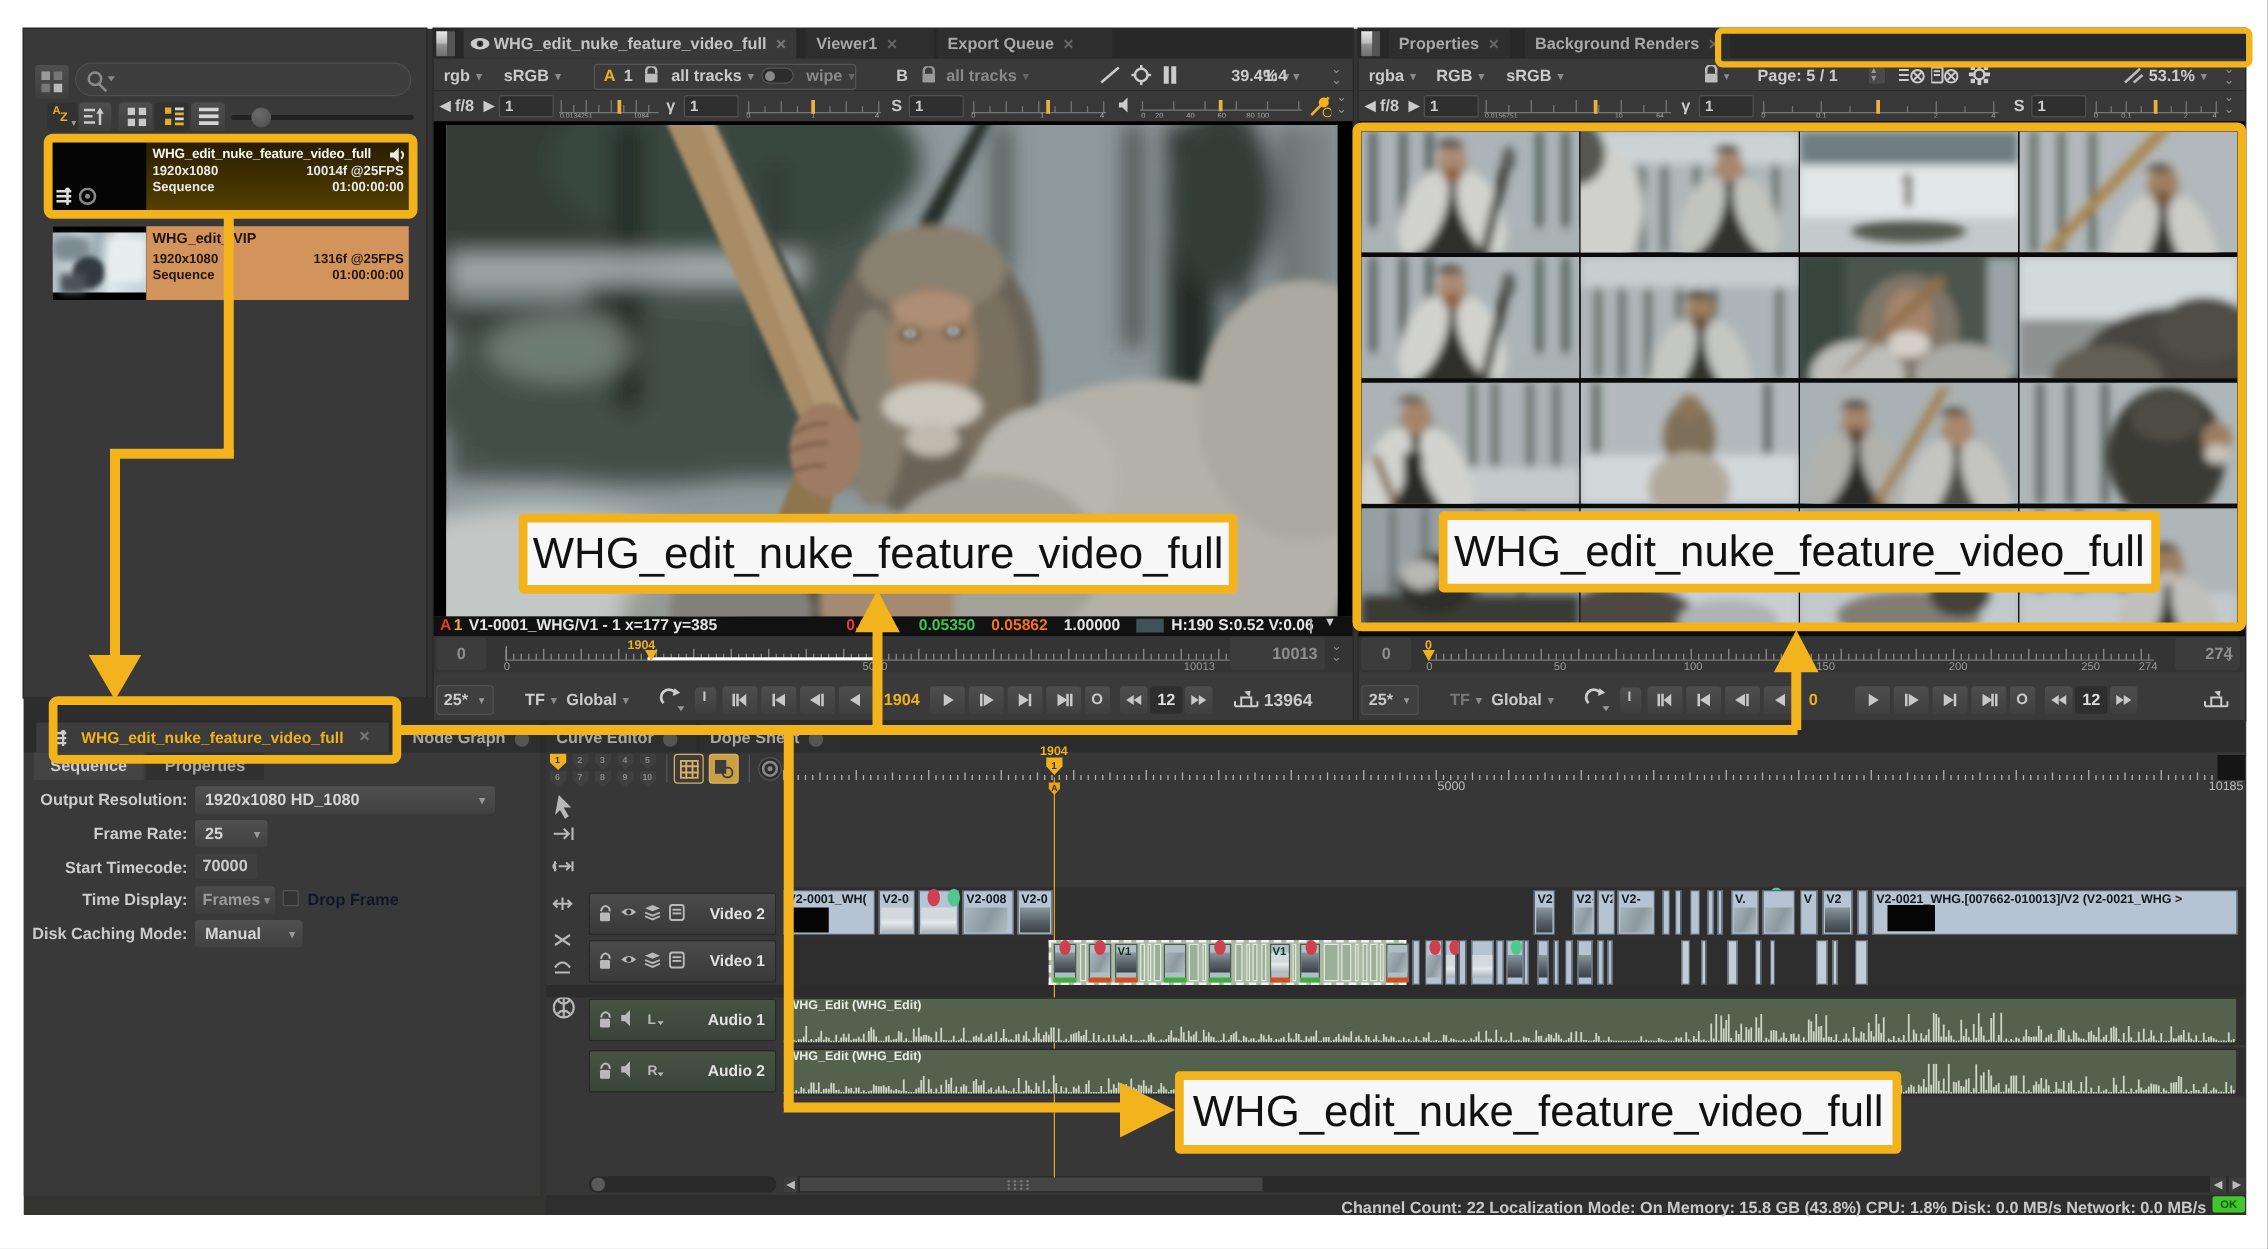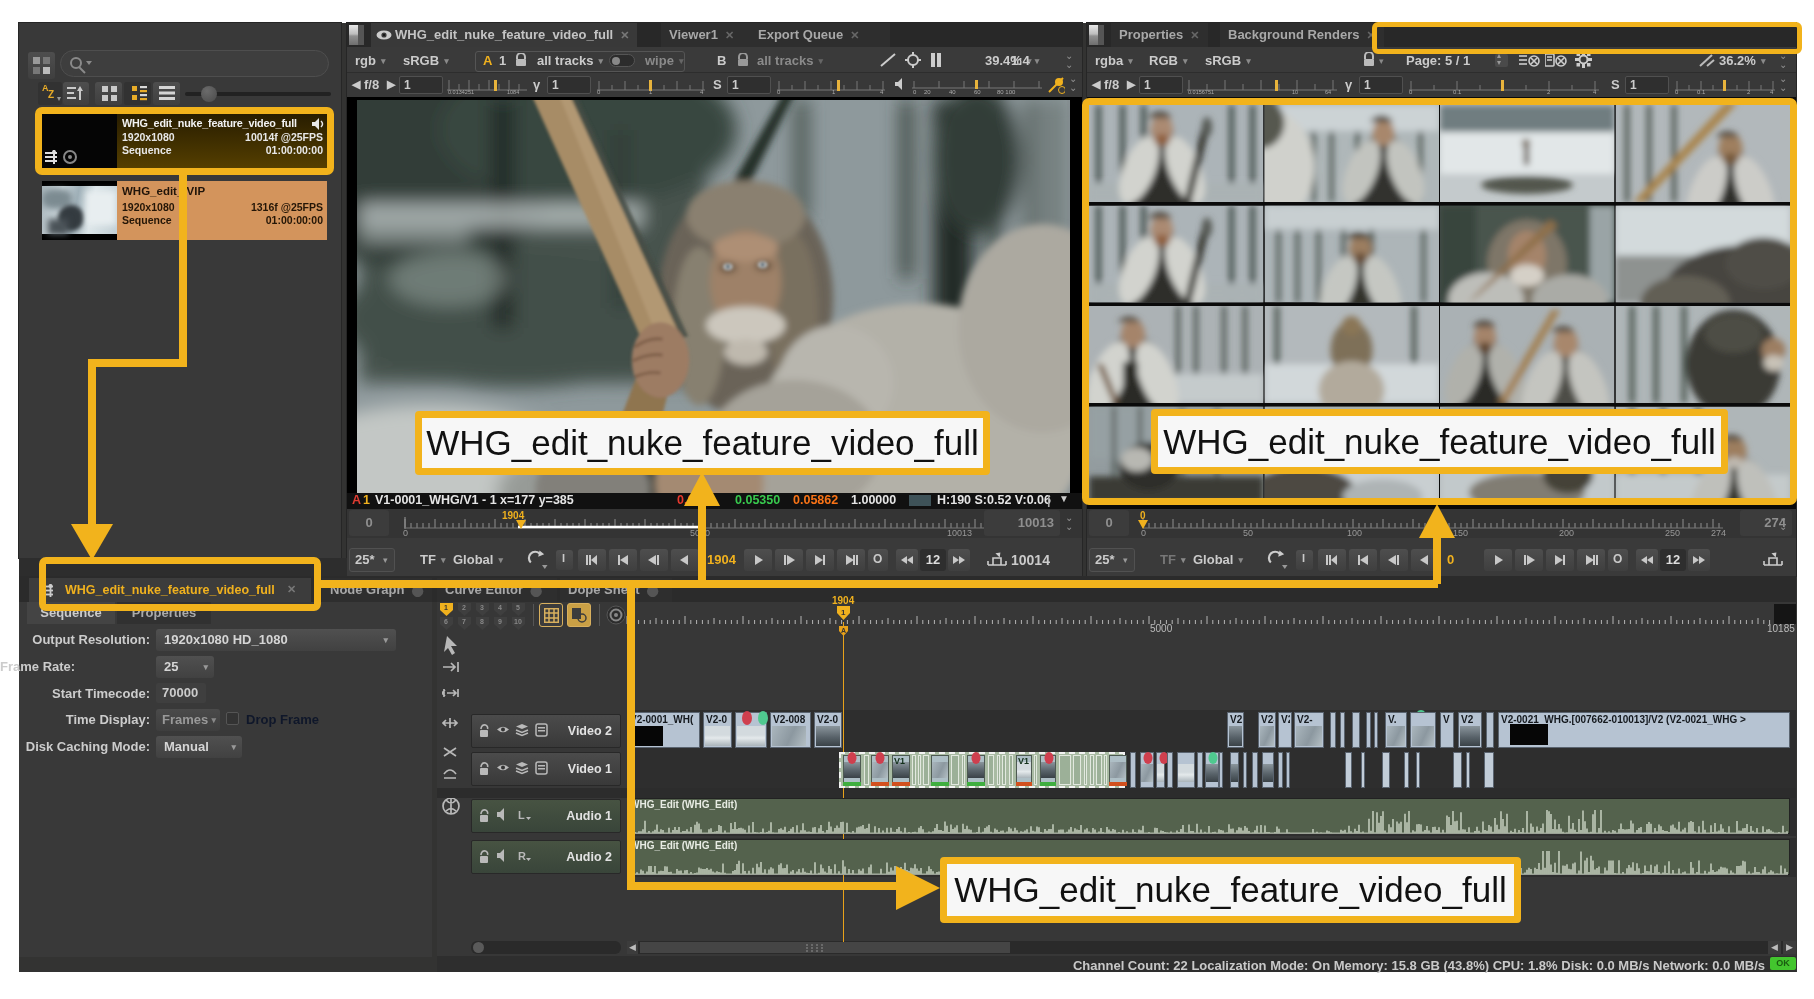--- a/index.html
+++ b/index.html
@@ -130,21 +130,21 @@
 <div class="panel" style="left:347px;top:23px;width:735px;height:553px">
  <div class="tabbar">
       <div class="pica"></div>
   <div class="tab" style="left:24px;padding-left:24px">WHG_edit_nuke_feature_video_full<span class="tclose">✕</span>
    <svg class="abs" style="left:5px;top:6px" width="16" height="12">
           <ellipse cx="8" cy="6" rx="7.5" ry="4.6" fill="#ccc"></ellipse>
           <circle cx="8" cy="6" r="2.6" fill="#3a3a3a"></circle>
           <circle cx="8" cy="6" r="1.1" fill="#111"></circle>
         </svg>
   </div>
-  <div class="tab inactive" style="left:314px;width:102px">Viewer1<span class="tclose" style="color:#666">✕</span></div>
+  <div class="tab inactive" style="left:298px;width:102px">Viewer1<span class="tclose" style="color:#666">✕</span></div>
   <div class="tab inactive" style="left:403px;width:140px">Export Queue<span class="tclose" style="color:#666">✕</span></div>
  </div>
  <div class="abs" style="left:0;top:24px;width:735px;height:26px;background:#3a3a3a;border-bottom:1px solid #2d2d2d"></div>
  <div class="dd" style="left:8px;top:30px">rgb</div>
  <div class="dd" style="left:56px;top:30px">sRGB</div>
  <div class="abs" style="left:128px;top:28px;width:210px;height:21px;border:1px solid #555;border-radius:3px"></div>
  <div class="val orange" style="left:136px;top:30px">A</div>
  <div class="val" style="left:152px;top:30px">1</div>
  <svg class="abs" style="left:168px;top:30px" width="12" height="14">
       <path d="M2 6V4a4 4 0 018 0v2" fill="none" stroke="#bbb" stroke-width="2"></path>
@@ -460,21 +460,21 @@
         <rect x="1.5" y="12" width="3.5" height="3.5"></rect>
         <rect x="12" y="12" width="3.5" height="3.5"></rect>
       </g>
     </svg>
  <svg class="abs" style="left:612px;top:31px" width="16" height="13">
       <g stroke="#bbb" stroke-width="2">
         <line x1="1" y1="12" x2="13" y2="1"></line>
         <line x1="8" y1="12" x2="15" y2="6"></line>
       </g>
     </svg>
- <div class="dd" style="left:632px;top:30px">36.2%</div>
+ <div class="dd" style="left:632px;top:30px">53.1%</div>
  <div class="chev" style="left:692px;top:28px">⌄<br>⌄</div>
 
  <div class="abs" style="left:0;top:50px;width:709px;height:25px;background:#383838"></div>
  <div class="val" style="left:5px;top:55px;font-size:11px">◀</div>
     <div class="val" style="left:17px;top:54px">f/8</div>
     <div class="val" style="left:40px;top:55px;font-size:11px">▶</div>
  <div class="abs" style="left:52px;top:53px;width:44px;height:18px;background:#2f2f2f;border:1px solid #505050;border-radius:2px;color:#ccc;font-size:12px;font-weight:bold;padding:1px 4px">1</div>
  <svg class="abs" style="left:100px;top:53px" width="150" height="18">
   <g stroke="#777" stroke-width="1">
         <line x1="0" y1="14" x2="150" y2="14"></line>
@@ -732,21 +732,21 @@
 <div class="btn" style="left:948px;top:549px;width:22px;height:22px">
     <svg style="position:absolute;left:3px;top:5px" width="16" height="12">
       <path d="M2 2l6 4-6 4z" fill="#c8c8c8"></path>
       <path d="M8 2l6 4-6 4z" fill="#c8c8c8"></path>
     </svg>
   </div>
 <svg class="abs" style="left:987px;top:551px" width="20" height="16">
     <path d="M1 14h18M1 14v-4m18 4v-4m-13 4V7h8v7" fill="none" stroke="#ccc" stroke-width="1.6"></path>
     <path d="M12 1l3 4h-6z" fill="#ccc" transform="rotate(45 12 3)"></path>
   </svg>
-<div class="val" style="left:1011px;top:552px;font-size:14px">10014</div>
+<div class="val" style="left:1011px;top:552px;font-size:14px">13964</div>
 <div class="abs" style="left:1089px;top:548px;width:46px;height:24px;background:#3f3f3f;border:1px solid #515151;border-radius:3px"></div>
 <div class="val" style="left:1095px;top:552px">25*</div>
 <span class="abs" style="left:1123px;top:555px;color:#999;font-size:9px">▾</span>
 <div class="dd" style="left:1160px;top:552px;color:#777">TF</div>
 <div class="dd" style="left:1193px;top:552px">Global</div>
 <svg class="abs" style="left:1265px;top:550px" width="24" height="19">
     <path d="M14.5 3.5A5.6 5.6 0 105.8 12.5" fill="none" stroke="#ccc" stroke-width="2.2"></path>
     <path d="M14.5 0.5L19.2 4.2L13.2 6.8z" fill="#ccc"></path>
     <path d="M17 15l5.5 0-2.7 4z" fill="#999"></path>
   </svg>
@@ -840,21 +840,21 @@
 </div>
 <div class="tab inactive" style="left:322px;top:578px;width:110px">Node Graph<span class="tclose" style="color:#555">⬤</span></div>
 <div class="tab inactive" style="left:437px;top:578px;width:120px">Curve Editor<span class="tclose" style="color:#555">⬤</span></div>
 <div class="tab inactive" style="left:560px;top:578px;width:112px">Dope Sheet<span class="tclose" style="color:#555">⬤</span></div>
 
 <div class="abs" style="left:19px;top:602px;width:413px;height:355px;background:#393939"></div>
 <div class="abs" style="left:27px;top:602px;width:88px;height:22px;background:#444;color:#ccc;font-size:13px;font-weight:bold;text-align:center;line-height:22px">Sequence</div>
 <div class="abs" style="left:117px;top:602px;width:94px;height:22px;background:#313131;color:#aaa;font-size:13px;font-weight:bold;text-align:center;line-height:22px">Properties</div>
 <div class="abs" style="left:0px;top:632px;width:150px;text-align:right;color:#ccc;font-size:13px;font-weight:bold">Output Resolution:</div>
 <div class="abs" style="left:156px;top:629px;width:240px;height:22px;background:linear-gradient(180deg,#505050,#414141);border-radius:3px;color:#d5d5d5;font-size:13px;font-weight:bold;line-height:22px;padding-left:8px">1920x1080 HD_1080<span style="position:absolute;right:8px;color:#999;font-size:9px">▾</span></div>
-<div class="abs" style="left:0px;top:659px;width:150px;text-align:left;color:#ccc;font-size:13px;font-weight:bold">Frame Rate:</div>
+<div class="abs" style="left:0px;top:659px;width:150px;text-align:right;color:#ccc;font-size:13px;font-weight:bold">Frame Rate:</div>
 <div class="abs" style="left:156px;top:656px;width:58px;height:22px;background:linear-gradient(180deg,#505050,#414141);border-radius:3px;color:#d5d5d5;font-size:13px;font-weight:bold;line-height:22px;padding-left:8px">25<span style="position:absolute;right:6px;color:#999;font-size:9px">▾</span></div>
 <div class="abs" style="left:0px;top:686px;width:150px;text-align:right;color:#ccc;font-size:13px;font-weight:bold">Start Timecode:</div>
 <div class="abs" style="left:156px;top:683px;width:50px;height:20px;background:#3f3f3f;border-radius:2px;color:#ccc;font-size:13px;font-weight:bold;line-height:20px;padding-left:6px">70000</div>
 <div class="abs" style="left:0px;top:712px;width:150px;text-align:right;color:#ccc;font-size:13px;font-weight:bold">Time Display:</div>
 <div class="abs" style="left:156px;top:709px;width:64px;height:22px;background:linear-gradient(180deg,#4a4a4a,#3e3e3e);border-radius:3px;color:#999;font-size:13px;font-weight:bold;line-height:22px;padding-left:6px">Frames<span style="position:absolute;right:4px;color:#888;font-size:9px">▾</span></div>
 <div class="abs" style="left:226px;top:712px;width:13px;height:13px;background:#333;border:1px solid #555;border-radius:2px"></div>
 <div class="abs" style="left:246px;top:712px;color:#0f172a;font-size:13px;font-weight:bold">Drop Frame</div>
 <div class="abs" style="left:0px;top:739px;width:150px;text-align:right;color:#ccc;font-size:13px;font-weight:bold">Disk Caching Mode:</div>
 <div class="abs" style="left:156px;top:736px;width:86px;height:22px;background:linear-gradient(180deg,#505050,#414141);border-radius:3px;color:#d5d5d5;font-size:13px;font-weight:bold;line-height:22px;padding-left:8px">Manual<span style="position:absolute;right:6px;color:#999;font-size:9px">▾</span></div>
 

